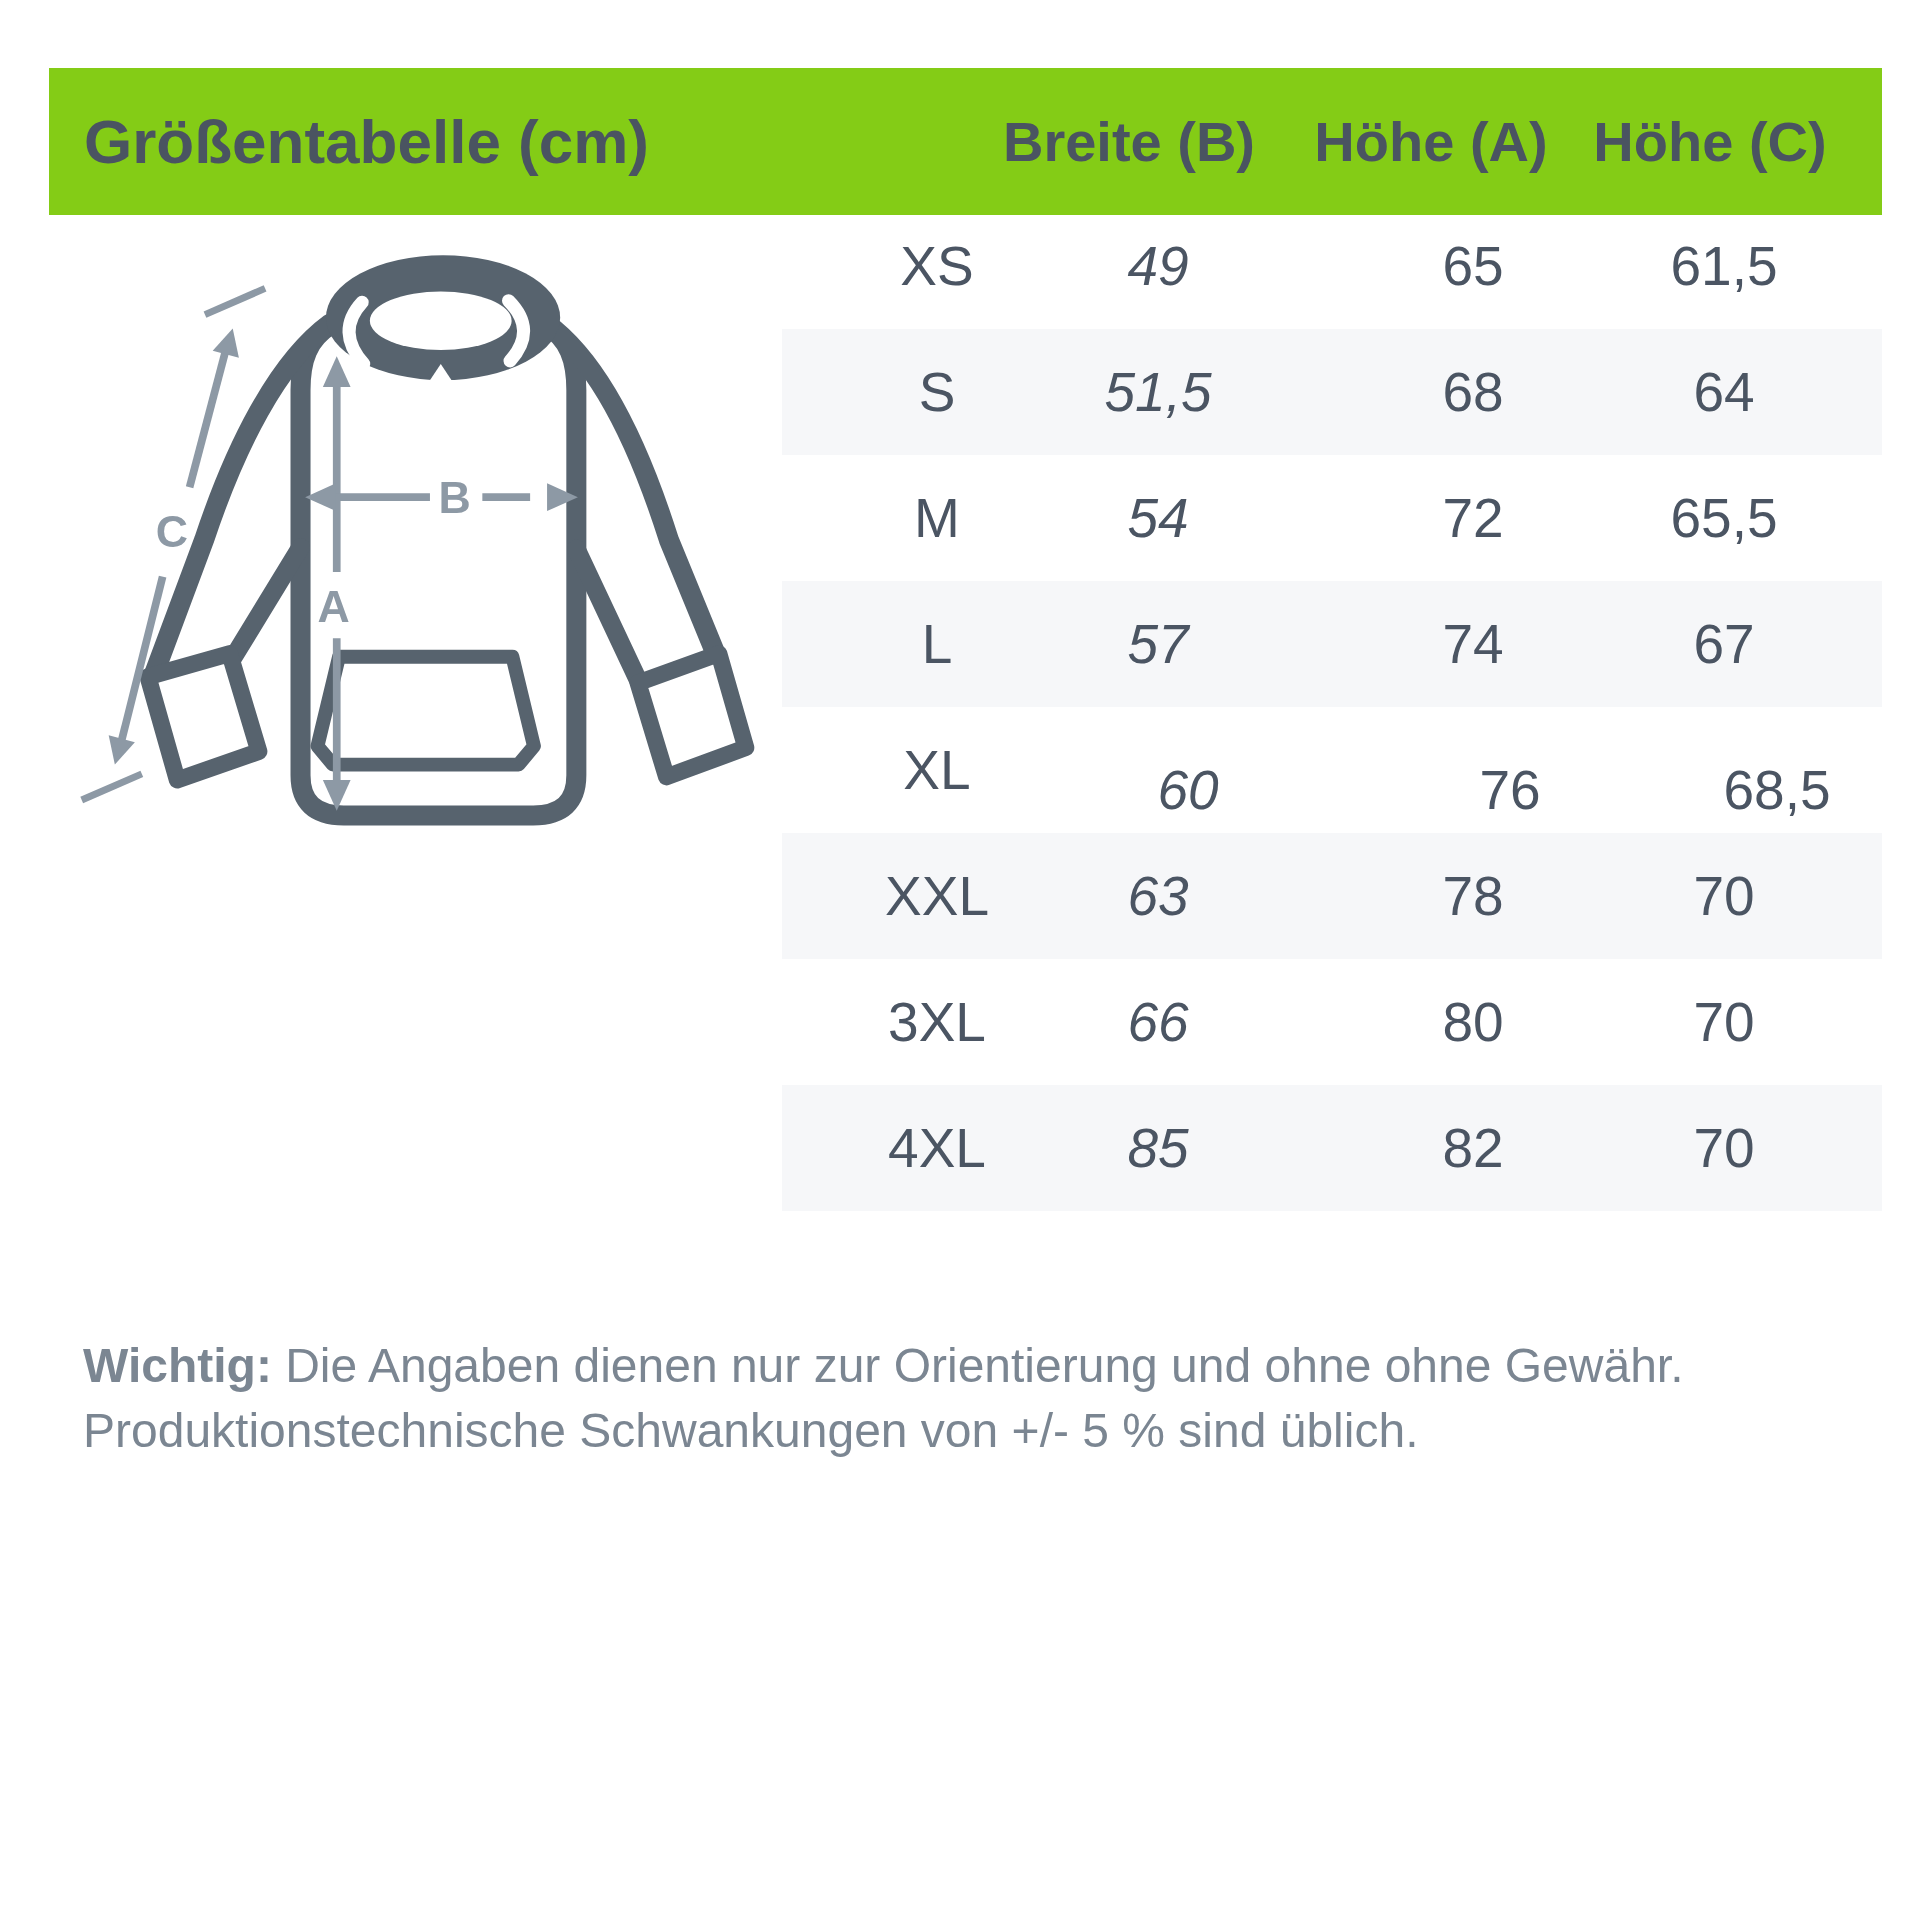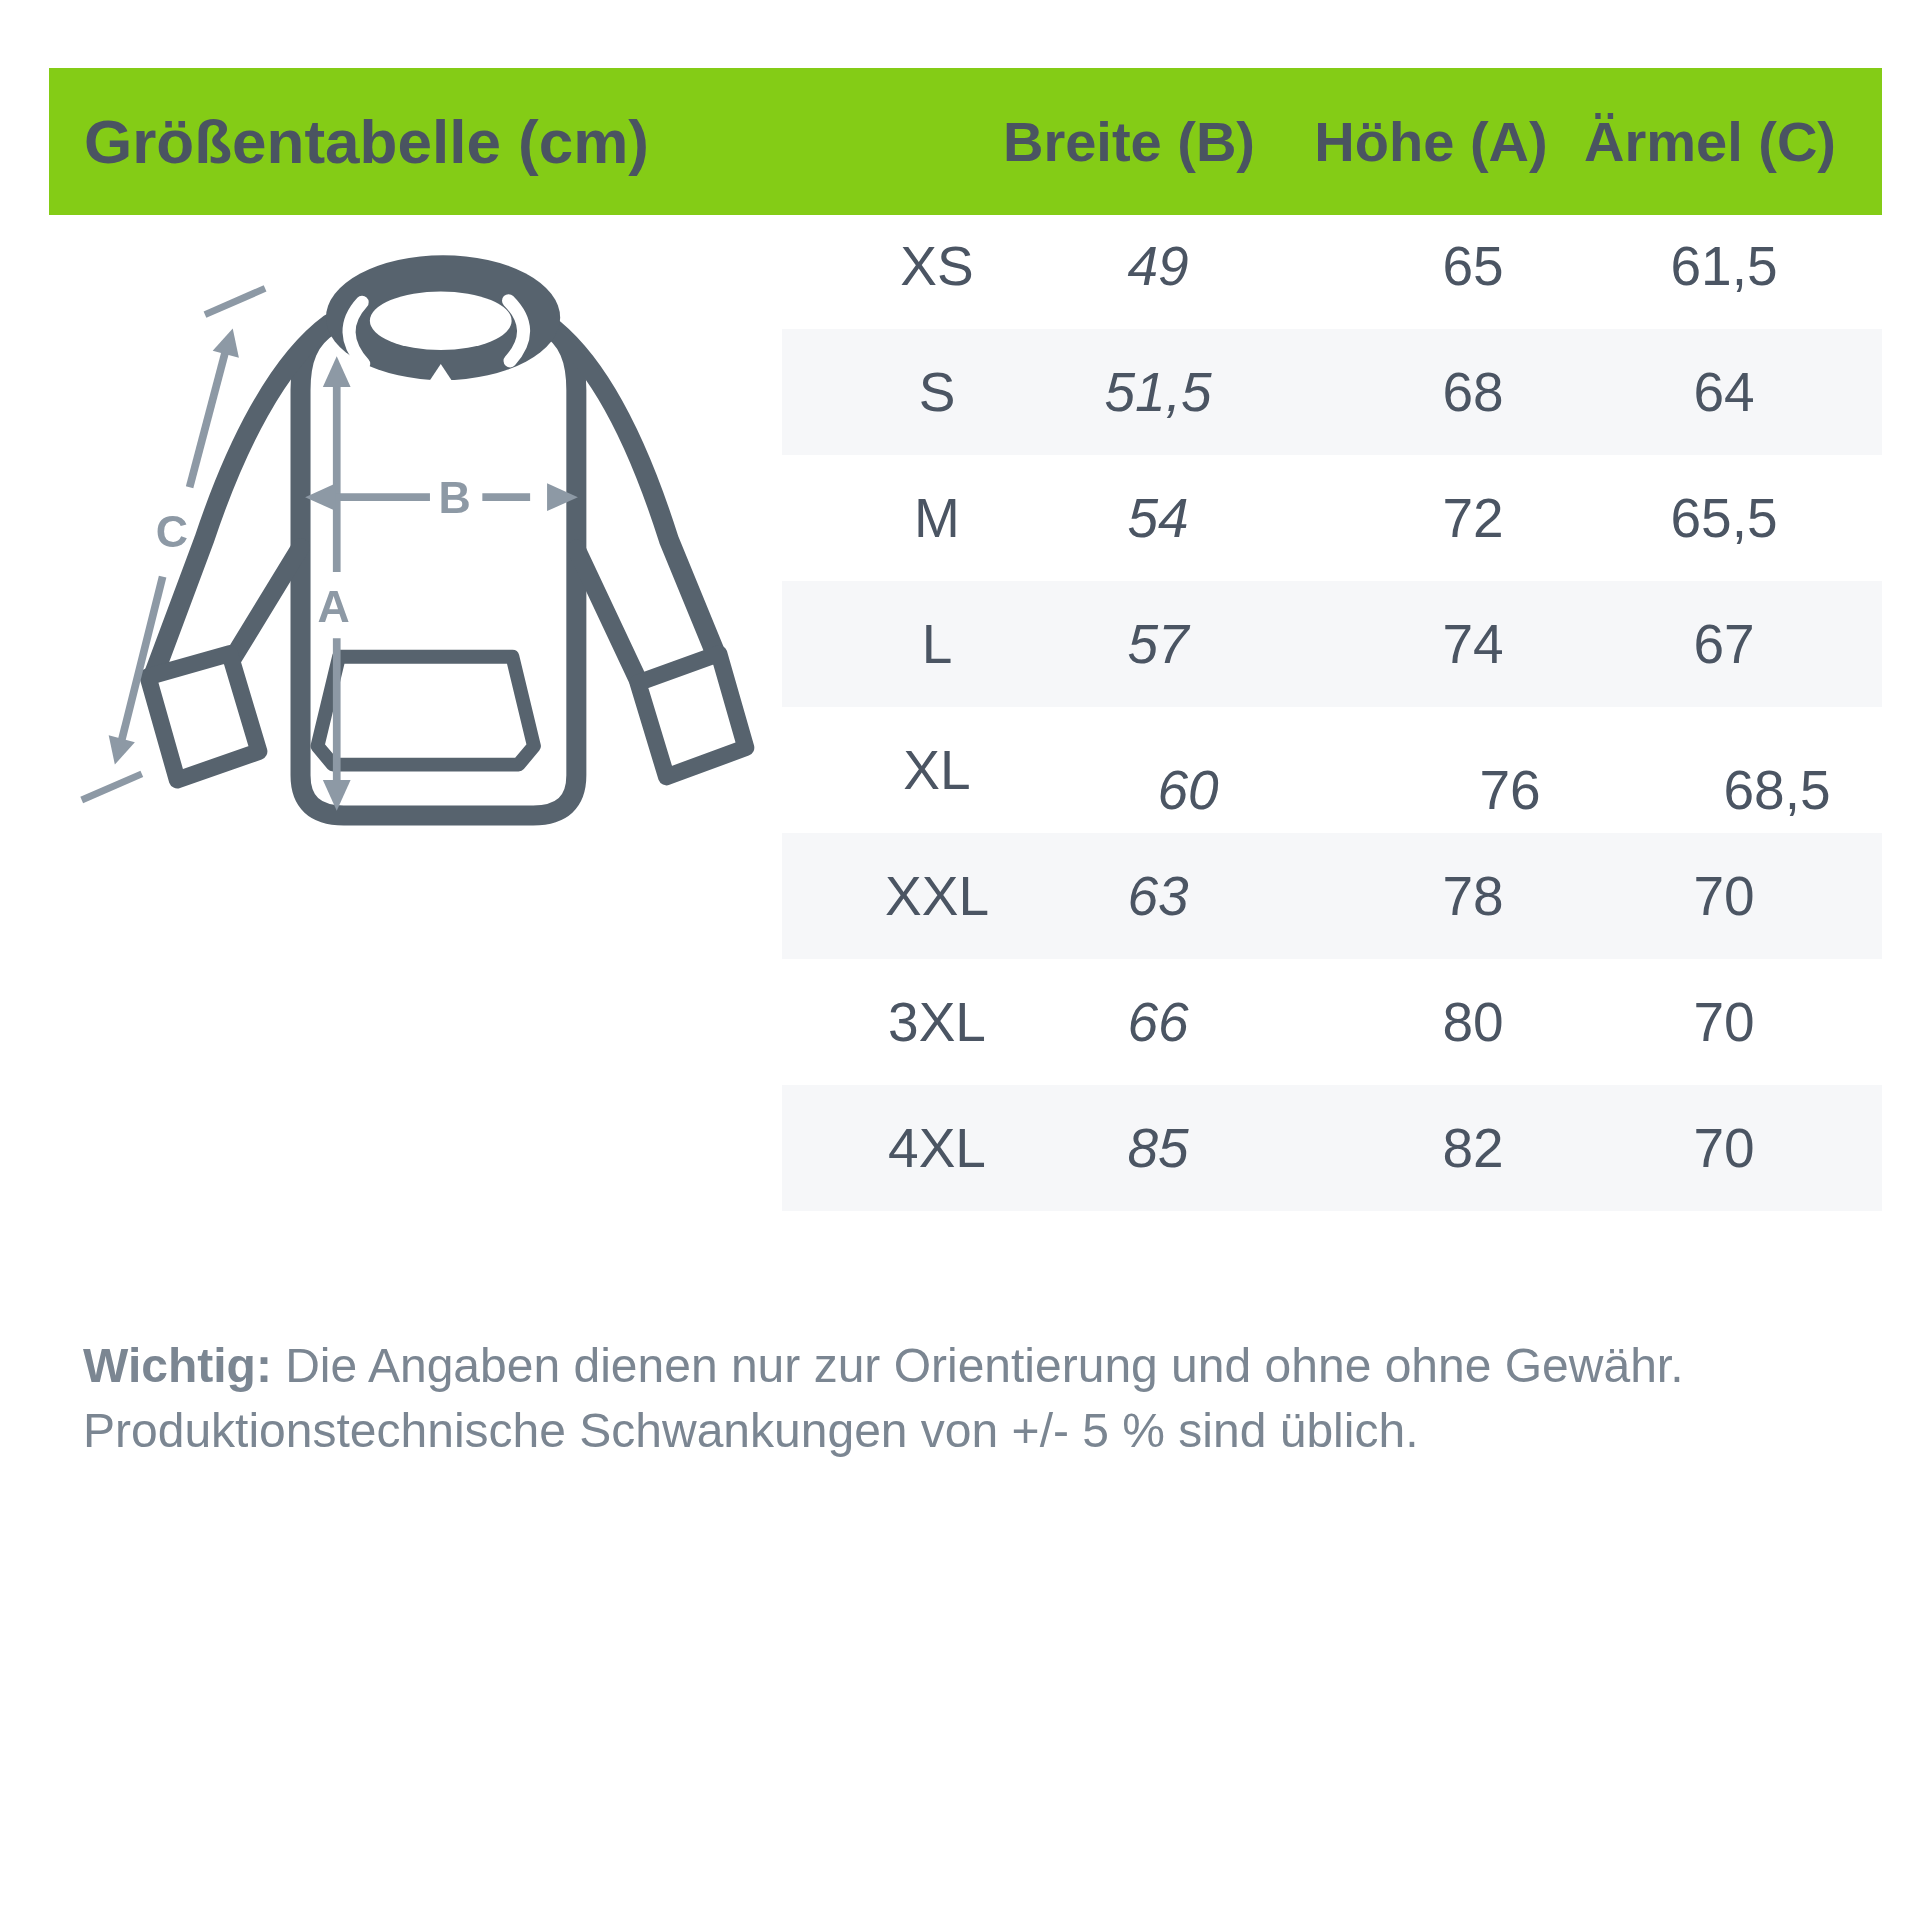--- a/index.html
+++ b/index.html
@@ -59,21 +59,21 @@
   }
   .note b{font-weight:bold;}
 </style>
 </head>
 <body>
 
 <div class="header">
   <span class="title">Größentabelle (cm)</span>
   <span class="hcol c2">Höhe (A)</span>
   <span class="hcol c1">Breite (B)</span>
-  <span class="hcol c3">Ärmel (C)</span>
+  <span class="hcol c3">Höhe (C)</span>
 </div>
 
 <div class="rows">
     <div class="row">
 
     <span class="cell size">XS</span>
     <span class="cell v1">49</span>
     <span class="cell v2">65</span>
     <span class="cell v3">61,5</span>
   </div>

